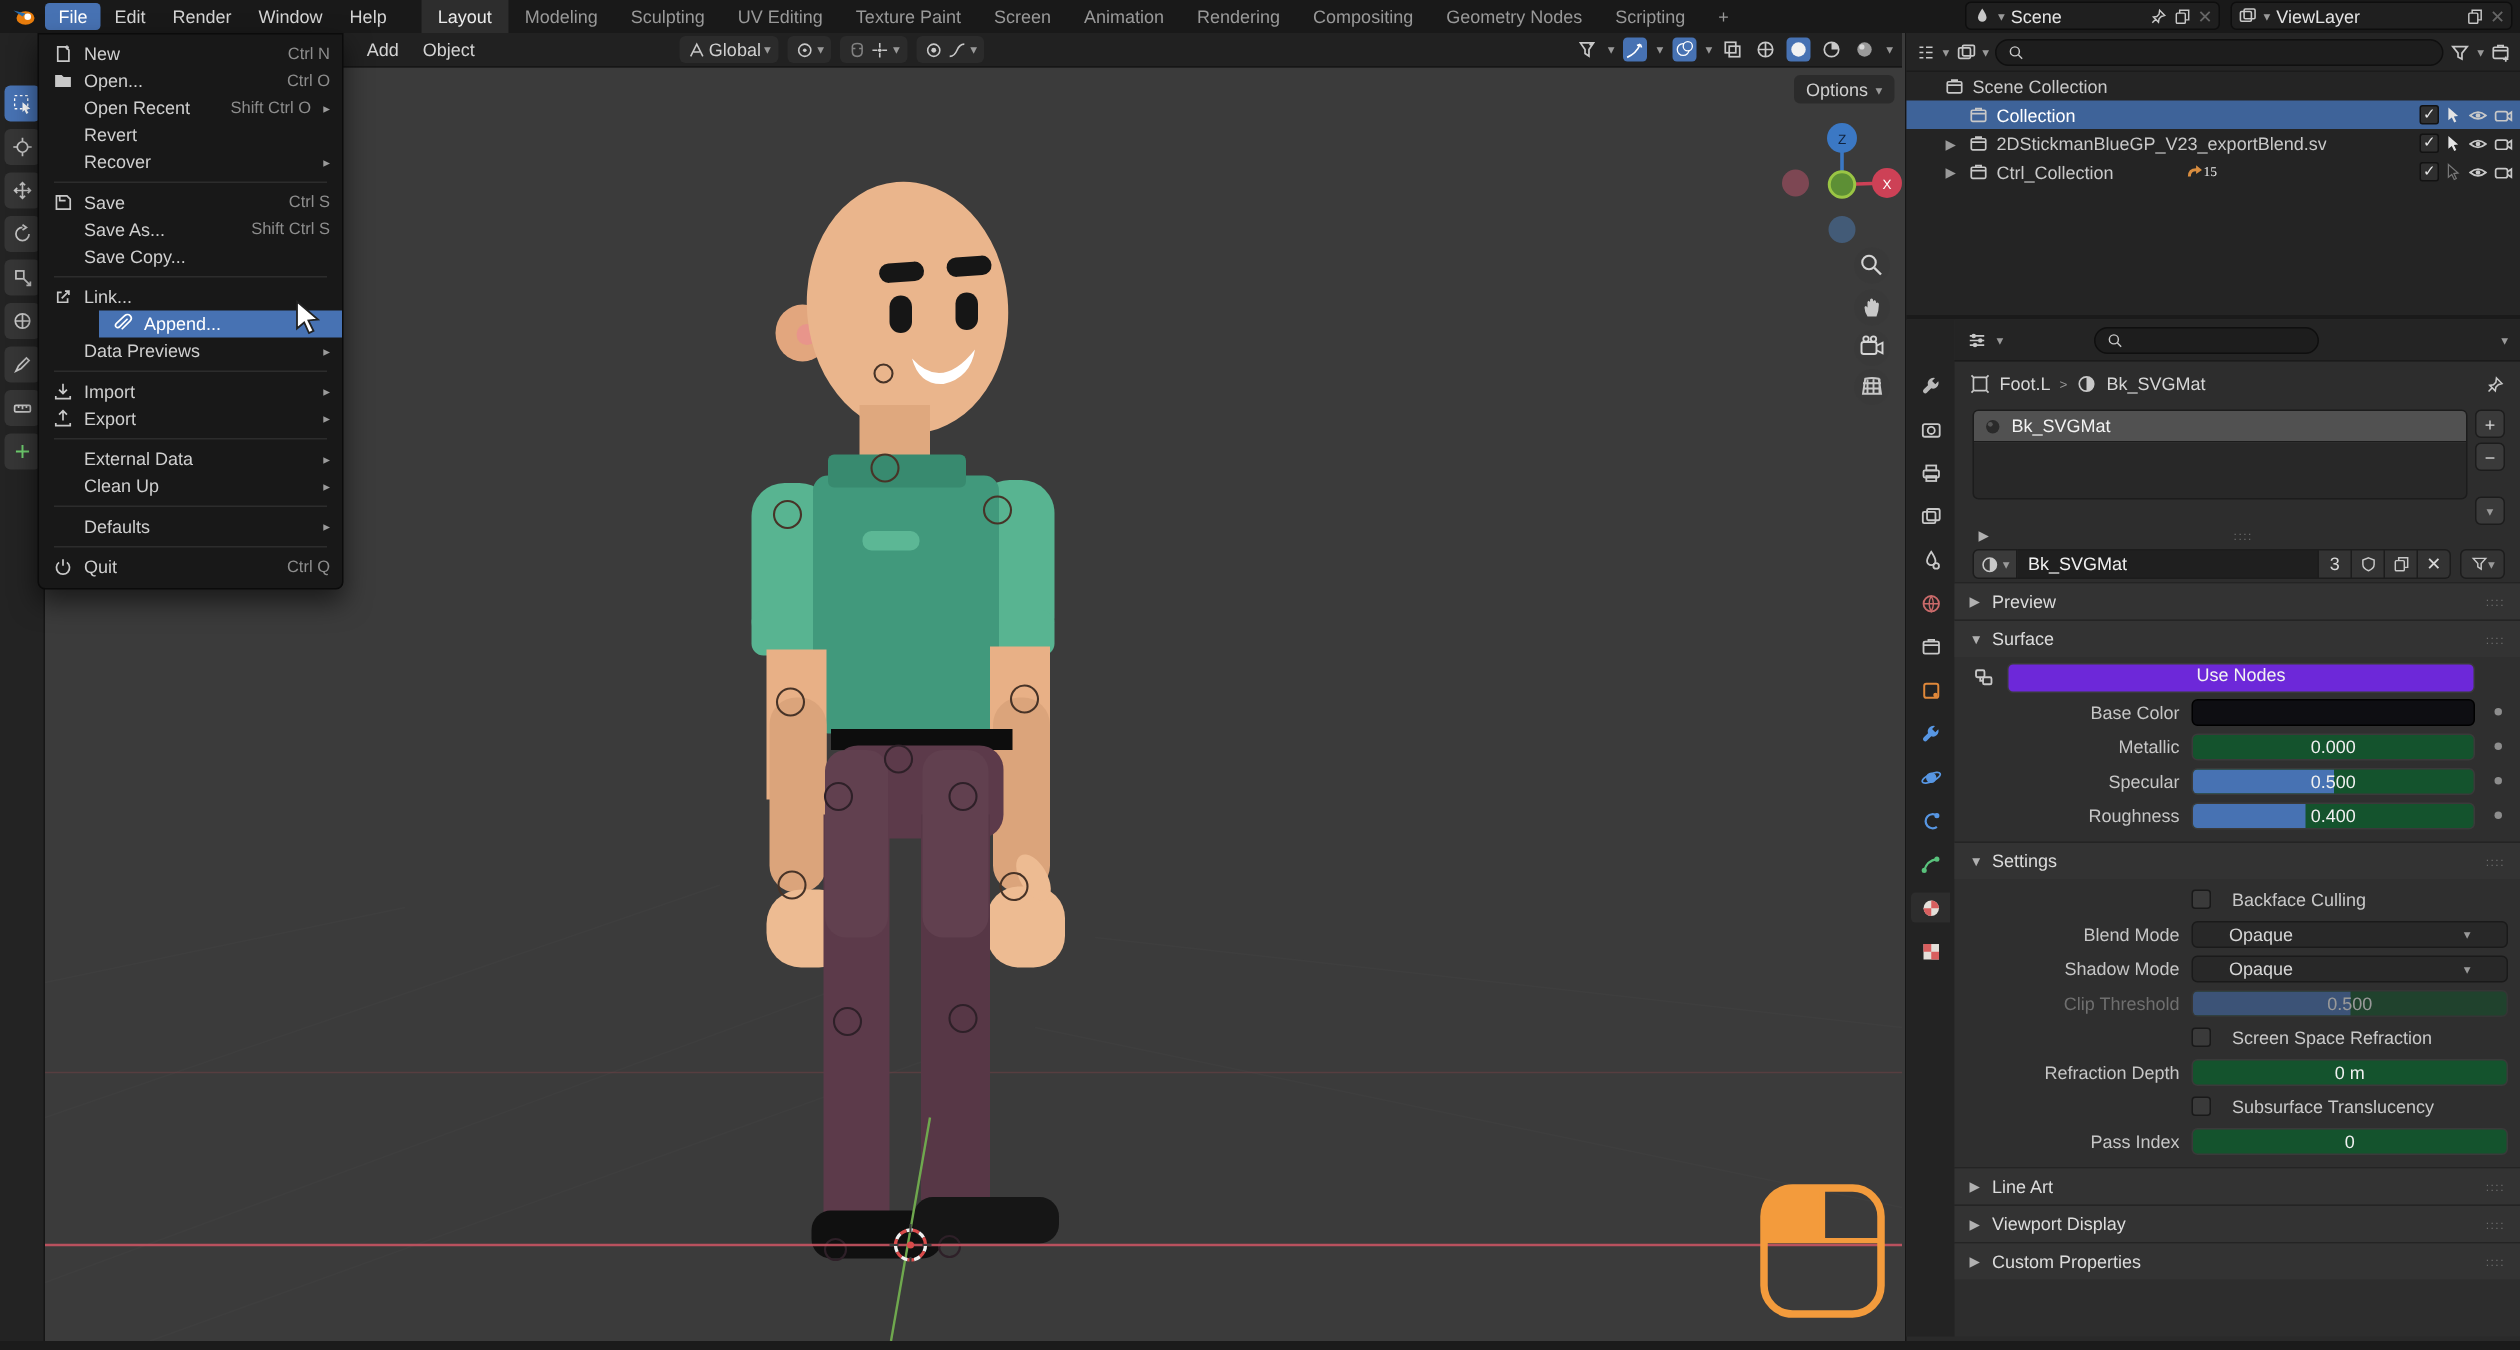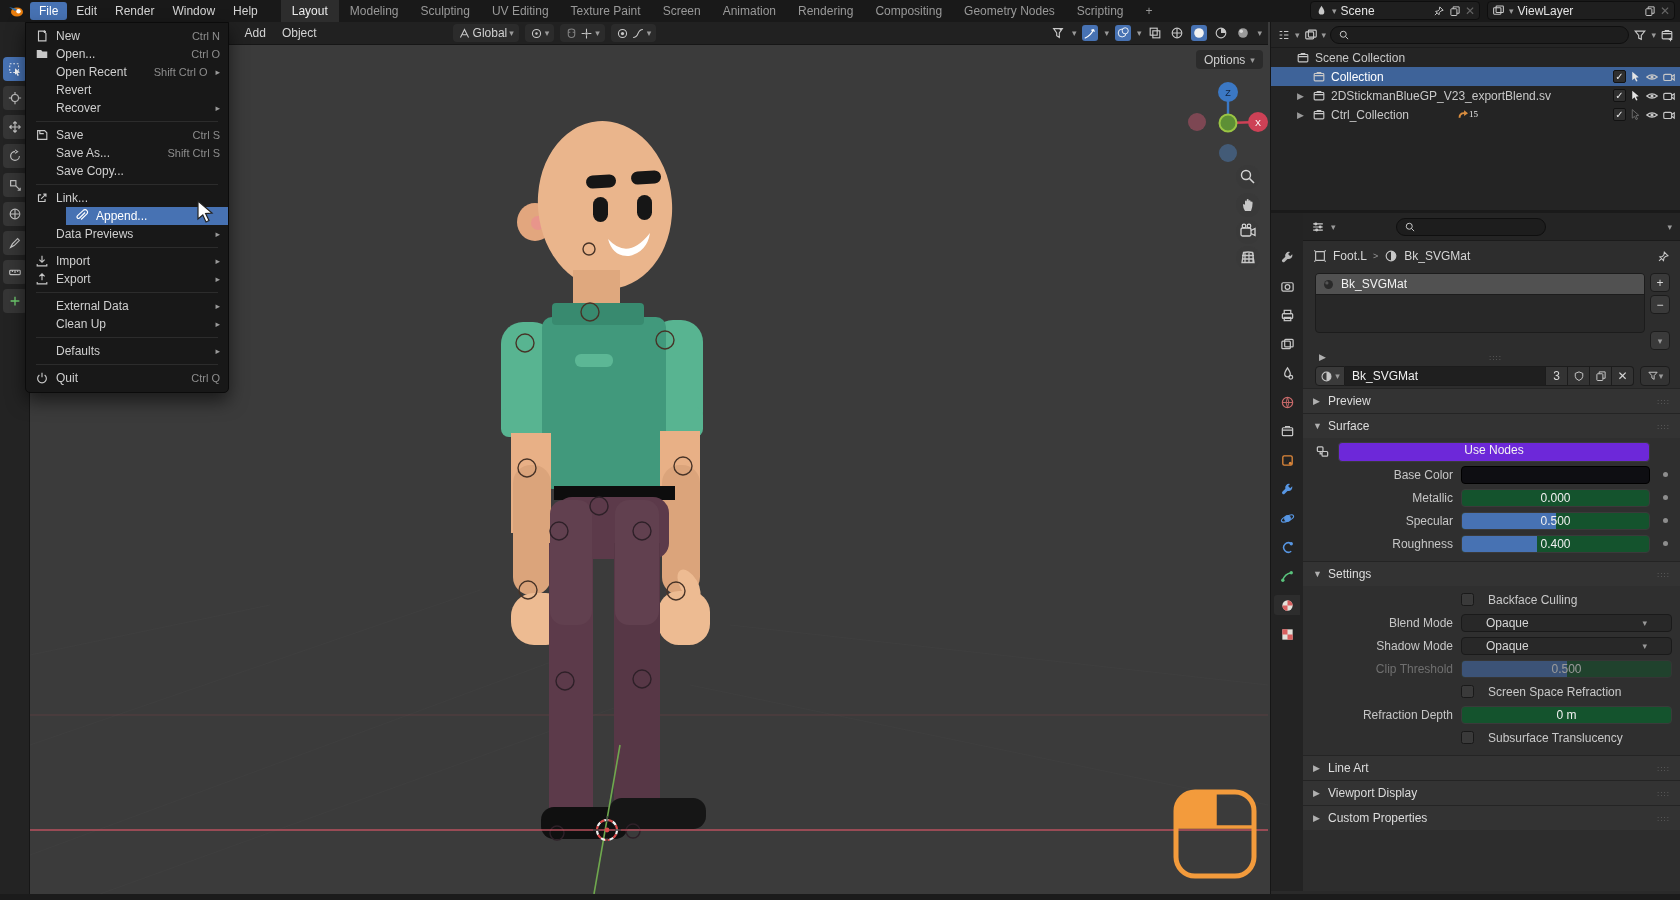--- a/index.html
+++ b/index.html
@@ -1050,20 +1050,26 @@
             <span class="p-label">Refraction Depth</span>
             <span class="p-field">
                 <span class="p-val">0 m</span>
               </span>
           </div>
           <div class="p-row">
             <span class="p-label"></span>
             <span class="cb"></span>
             <span class="cb-row-label">Subsurface Translucency</span>
           </div>
+          <div class="p-row">
+            <span class="p-label">Pass Index</span>
+            <span class="p-field">
+                <span class="p-val">0</span>
+              </span>
+          </div>
         </div>
       </div>
 
       <div class="panel">
         <div class="panel-h">
           <span class="tri">▶</span>
           <span>Line Art</span>
           <span class="grip">::::</span>
         </div>
       </div>

